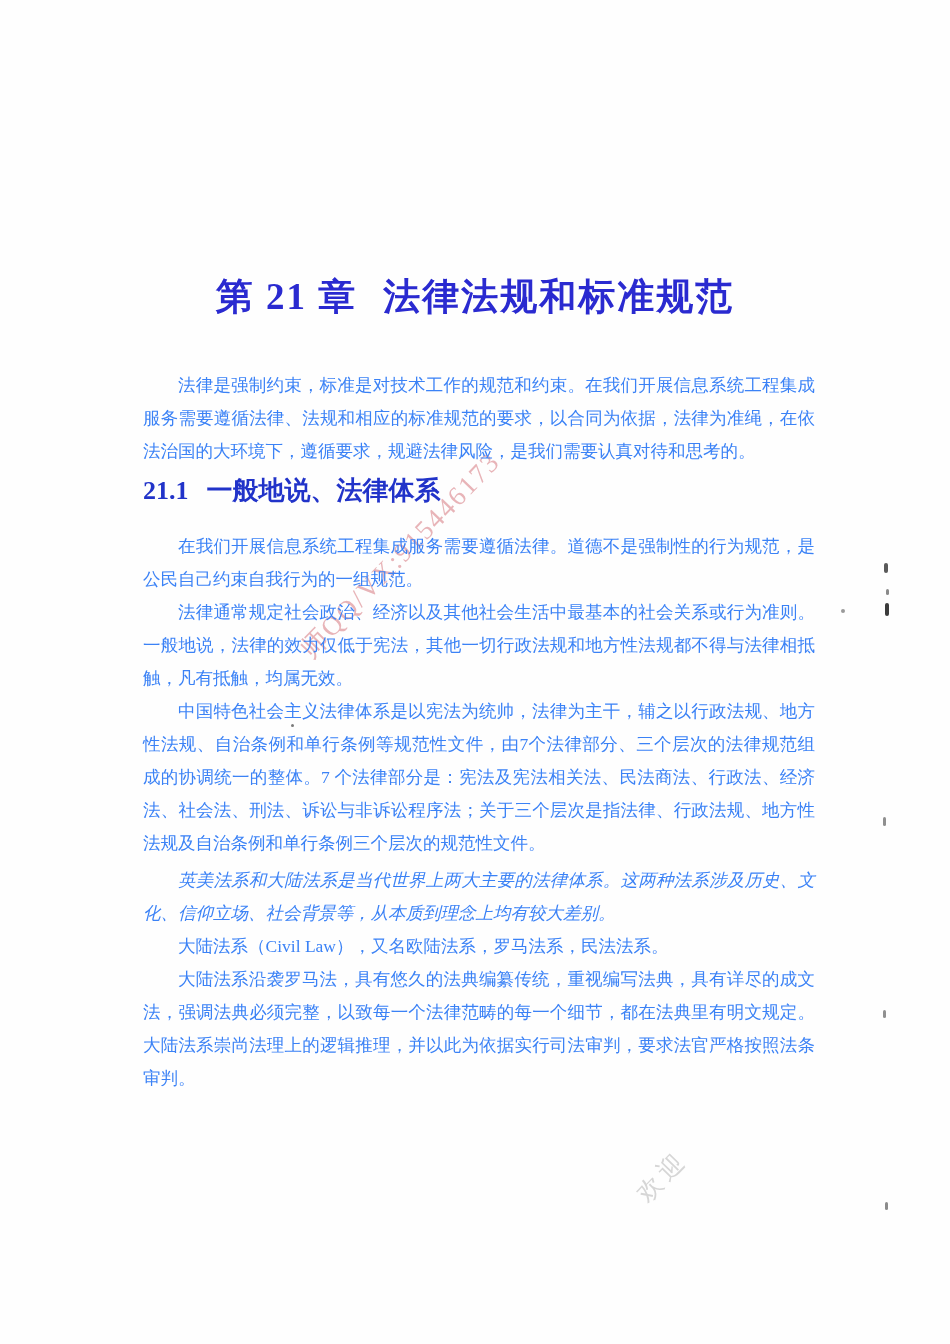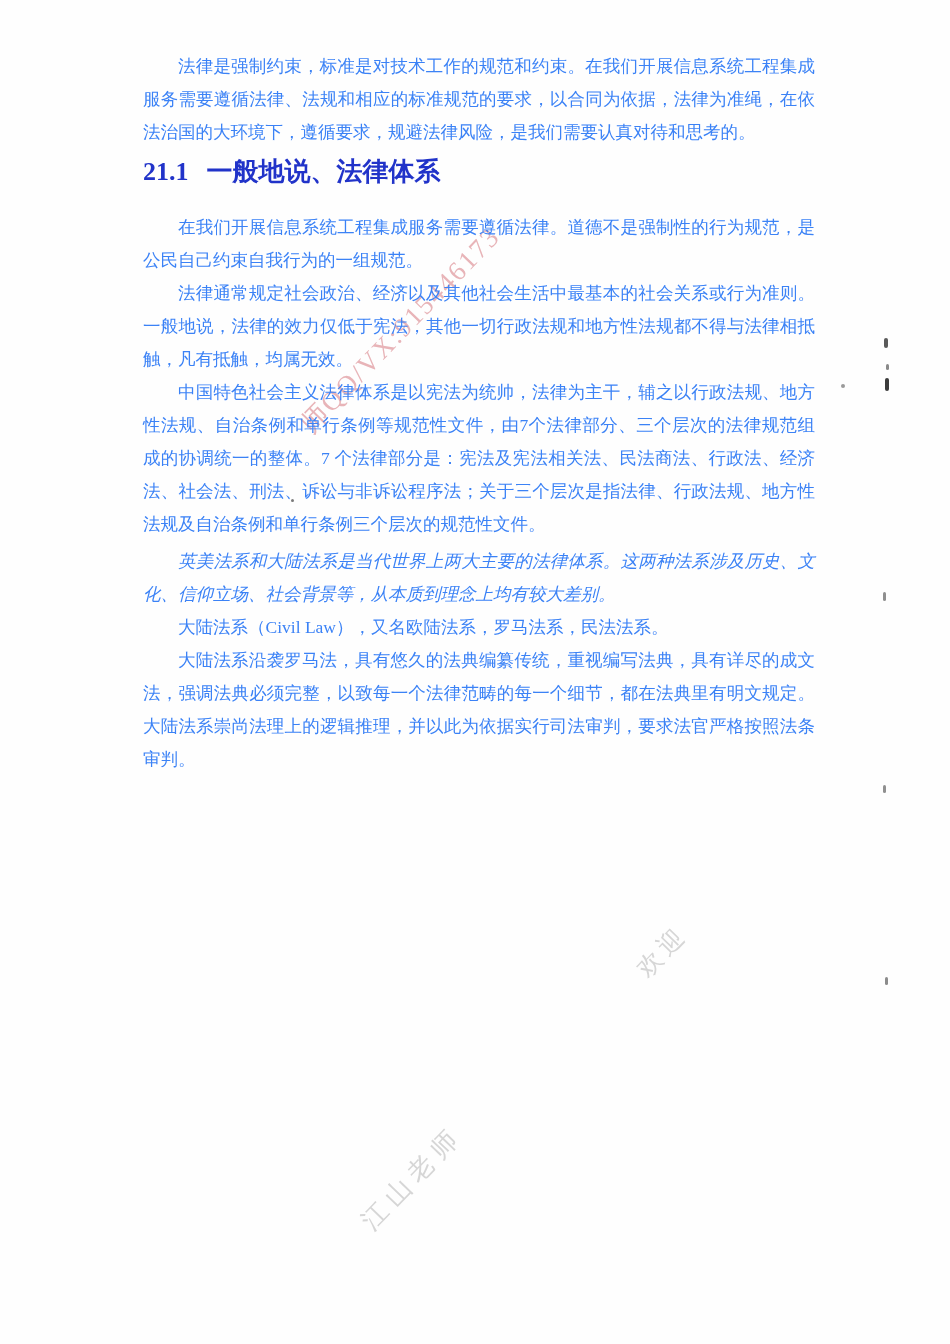--- a/index.html
+++ b/index.html
@@ -82,20 +82,23 @@
 <body>
 
 <div class="page">
 
   <div class="wm wm1">师QQ/VX:915446173</div>
   <div class="wm wm2">欢迎</div>
   <div class="wm wm3">江山老师</div>
 
   <div class="content">
 
+    <h1 class="chapter-title">
+      <span class="chapter-number">第 21 章</span><span>法律法规和标准规范</span>
+    </h1>
 
     <p class="body-p p-intro">法律是强制约束，标准是对技术工作的规范和约束。在我们开展信息系统工程集成服务需要遵循法律、法规和相应的标准规范的要求，以合同为依据，法律为准绳，在依法治国的大环境下，遵循要求，规避法律风险，是我们需要认真对待和思考的。</p>
 
     <h2 class="sec h-21-1">
       <span class="sec-num">21.1</span><span>一般地说、法律体系</span>
     </h2>
 
     <p class="body-p p-s1-0">在我们开展信息系统工程集成服务需要遵循法律。道德不是强制性的行为规范，是公民自己约束自我行为的一组规范。</p>
     <p class="body-p">法律通常规定社会政治、经济以及其他社会生活中最基本的社会关系或行为准则。一般地说，法律的效力仅低于宪法，其他一切行政法规和地方性法规都不得与法律相抵触，凡有抵触，均属无效。</p>
     <p class="body-p">中国特色社会主义法律体系是以宪法为统帅，法律为主干，辅之以行政法规、地方性法规、自治条例和单行条例等规范性文件，由7个法律部分、三个层次的法律规范组成的协调统一的整体。7 个法律部分是：宪法及宪法相关法、民法商法、行政法、经济法、社会法、刑法、诉讼与非诉讼程序法；关于三个层次是指法律、行政法规、地方性法规及自治条例和单行条例三个层次的规范性文件。</p>

